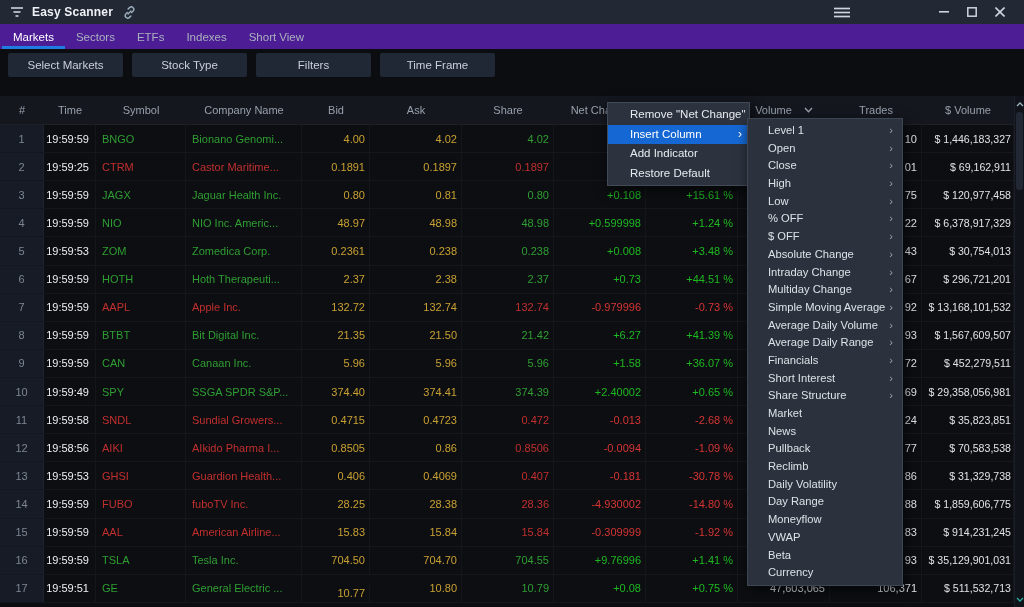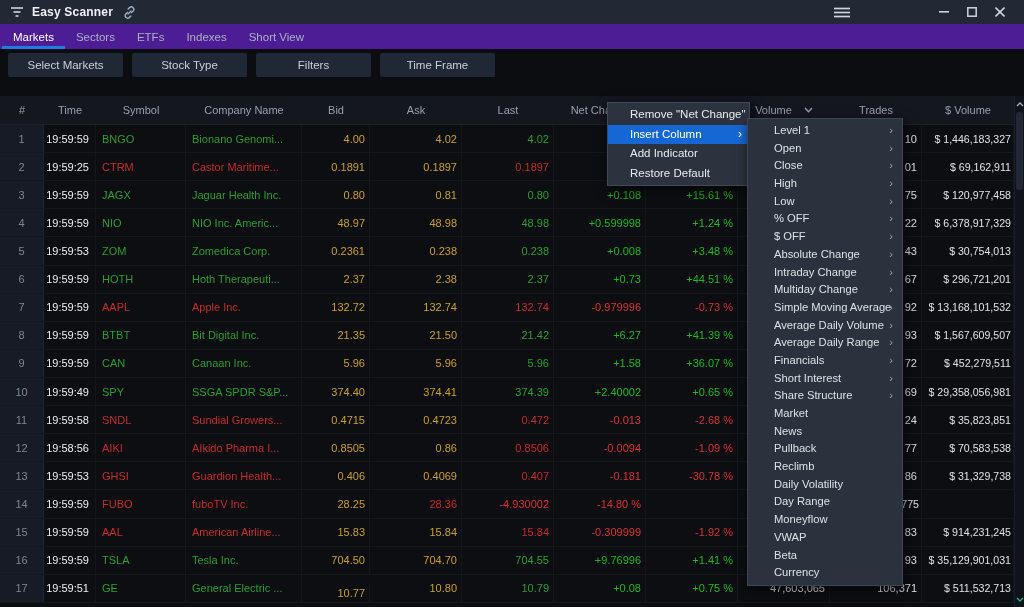--- a/index.html
+++ b/index.html
@@ -51,21 +51,21 @@
   .varrow.up{top:2px;} .varrow.down{bottom:2px;}
   
   .ctx{position:absolute;left:607px;top:102px;width:143px;background:#2c333f;border:1px solid #414a58;
     box-shadow:2px 4px 12px rgba(0,0,0,.65);z-index:20;padding:2px 0;box-sizing:border-box;}
   .ctx-item{position:relative;height:19.5px;line-height:19.5px;padding-left:22px;font-size:11.5px;color:#e8ebef;white-space:nowrap;}
   .ctx-item.hl{background:#1568d4;color:#ffffff;}
   .ctx-item .arr{position:absolute;right:7px;top:0;font-size:12px;}
   
   .sub{position:absolute;left:747px;top:118px;width:156px;background:#2b323d;border:1px solid #3e4654;
     box-shadow:2px 4px 12px rgba(0,0,0,.65);z-index:21;padding:3px 0;box-sizing:border-box;}
-  .sub-item{position:relative;height:17.7px;line-height:17.7px;padding-left:26px;font-size:11.2px;color:#dde1e7;white-space:nowrap;}
+  .sub-item{position:relative;height:17.7px;line-height:17.7px;padding-left:20px;font-size:11.2px;color:#dde1e7;white-space:nowrap;}
   .sub-item .arr{position:absolute;right:9px;top:0;color:#9aa3ae;font-size:11px;}
   svg{display:block;}
 </style>
 </head>
 <body>
 
 <div class="titlebar">
   <span>
     <svg width="14" height="12" viewBox="0 0 14 12">
         <g stroke="#cdd5de" stroke-width="1.6">
@@ -141,21 +141,21 @@
     <div class="th" style="width: 116px;">
       <span>Company Name</span>
     </div>
     <div class="th" style="width: 68px;">
       <span>Bid</span>
     </div>
     <div class="th" style="width: 92px;">
       <span>Ask</span>
     </div>
     <div class="th" style="width: 92px;">
-      <span>Last</span>
+      <span>Share</span>
     </div>
     <div class="th" style="width: 92px;">
       <span>Net Change</span>
     </div>
     <div class="th" style="width: 92px;">
       <span></span>
     </div>
     <div class="th" style="width: 92px; gap: 12px;">
       <span>Volume</span>
       <svg width="9" height="6" viewBox="0 0 9 6">
@@ -351,20 +351,21 @@
       <div class="td c-vol" style="width: 92px;"></div>
       <div class="td c-trades" style="width: 92px;">86</div>
       <div class="td c-dvol" style="width: 92px;">$ 31,329,738</div>
     </div>
     <div class="trow down">
       <div class="td c-num" style="width: 44px;">14</div>
       <div class="td c-time" style="width: 52px;">19:59:59</div>
       <div class="td c-sym" style="width: 90px;">FUBO</div>
       <div class="td c-comp" style="width: 116px;">fuboTV Inc.</div>
       <div class="td c-bid" style="width: 68px;">28.25</div>
+      <div class="td c-ask" style="width: 92px;">28.38</div>
       <div class="td c-last" style="width: 92px;">28.36</div>
       <div class="td c-net neg" style="width: 92px;">-4.930002</div>
       <div class="td c-pct neg" style="width: 92px;">-14.80 %</div>
       <div class="td c-vol" style="width: 92px;"></div>
       <div class="td c-trades" style="width: 92px;">88</div>
       <div class="td c-dvol" style="width: 92px;">$ 1,859,606,775</div>
     </div>
     <div class="trow down">
       <div class="td c-num" style="width: 44px;">15</div>
       <div class="td c-time" style="width: 52px;">19:59:59</div>

